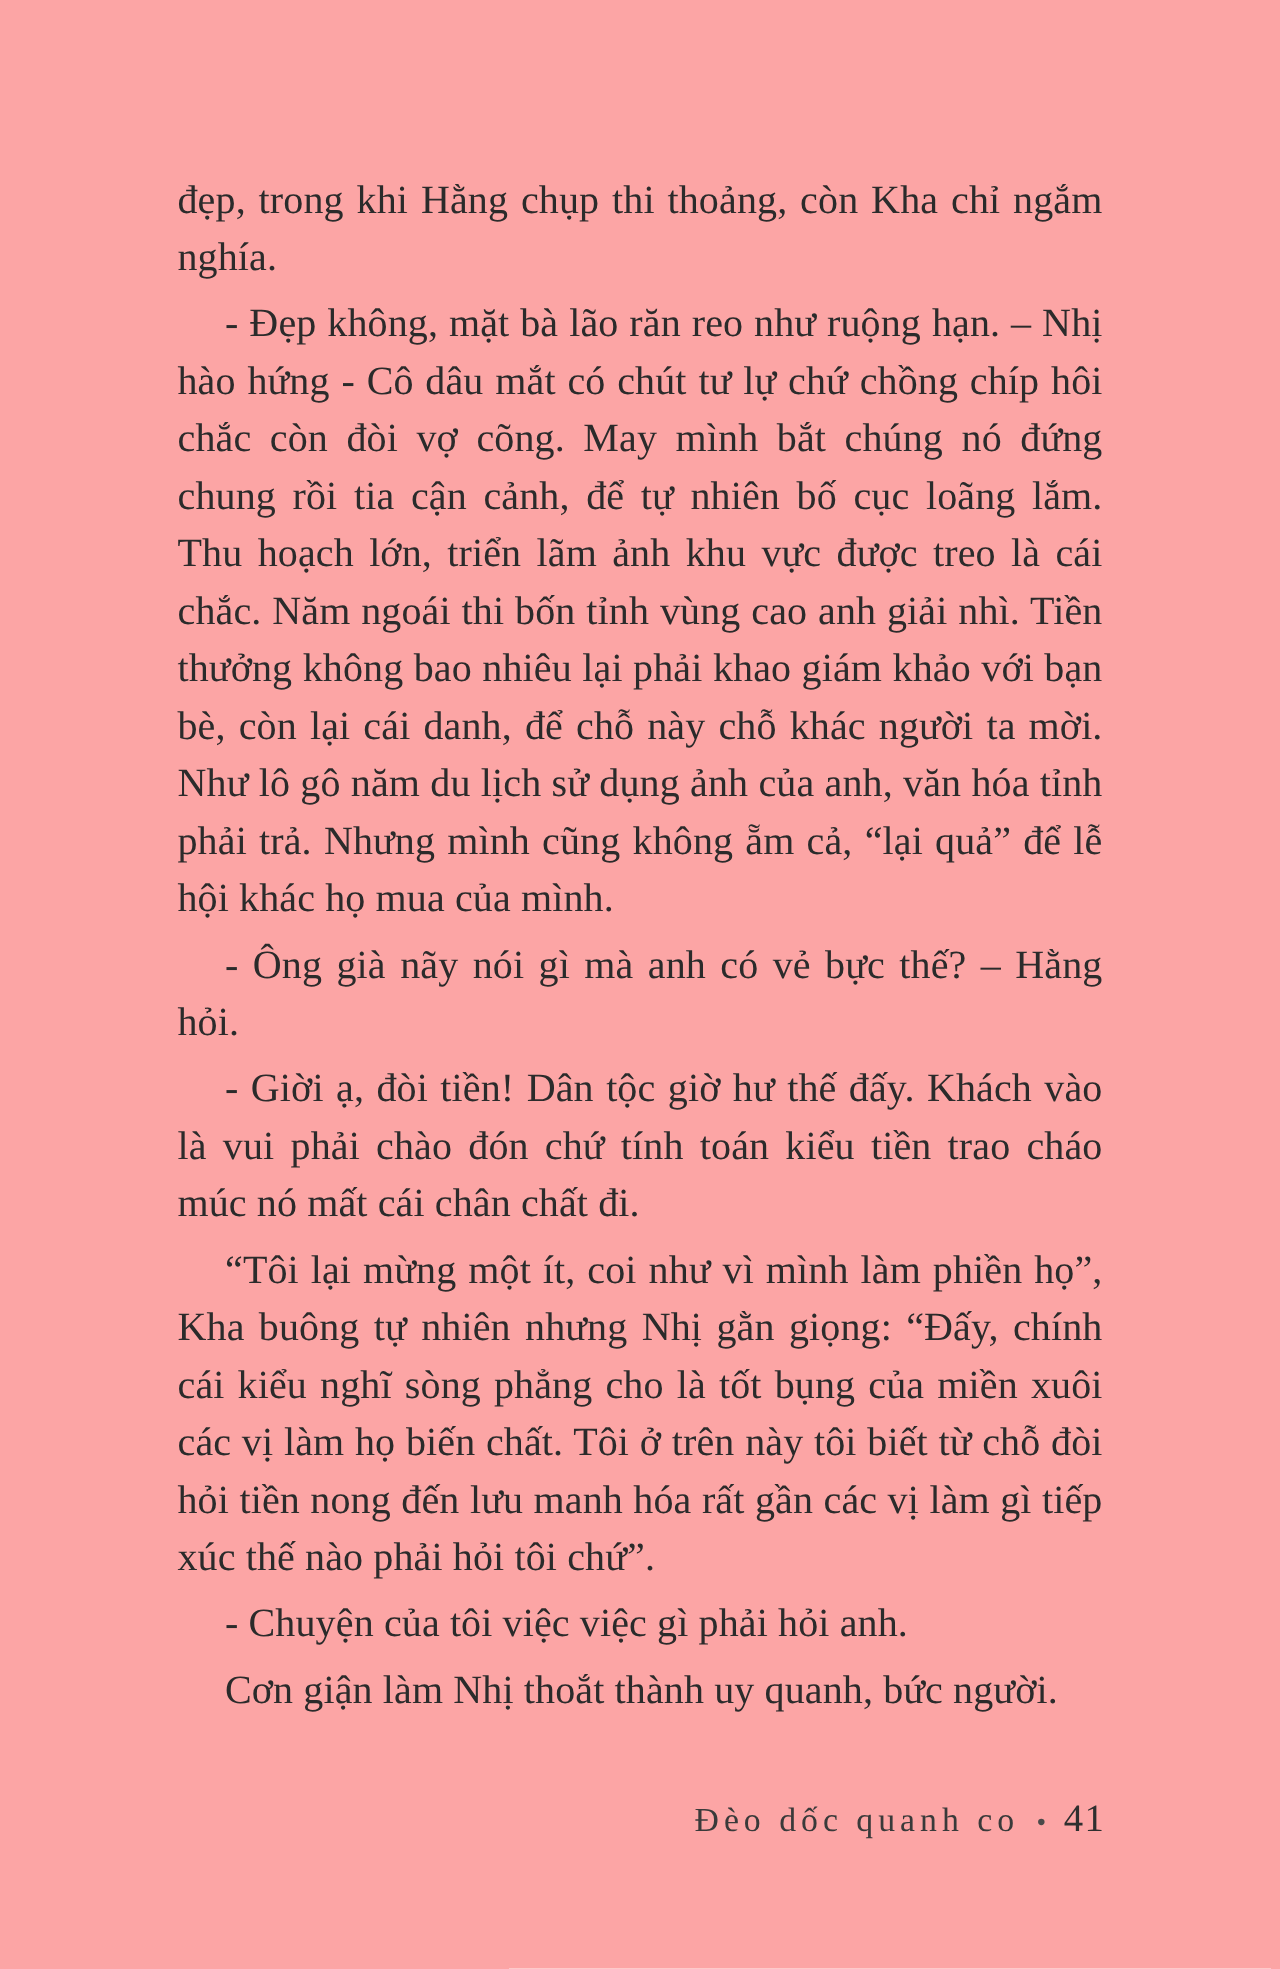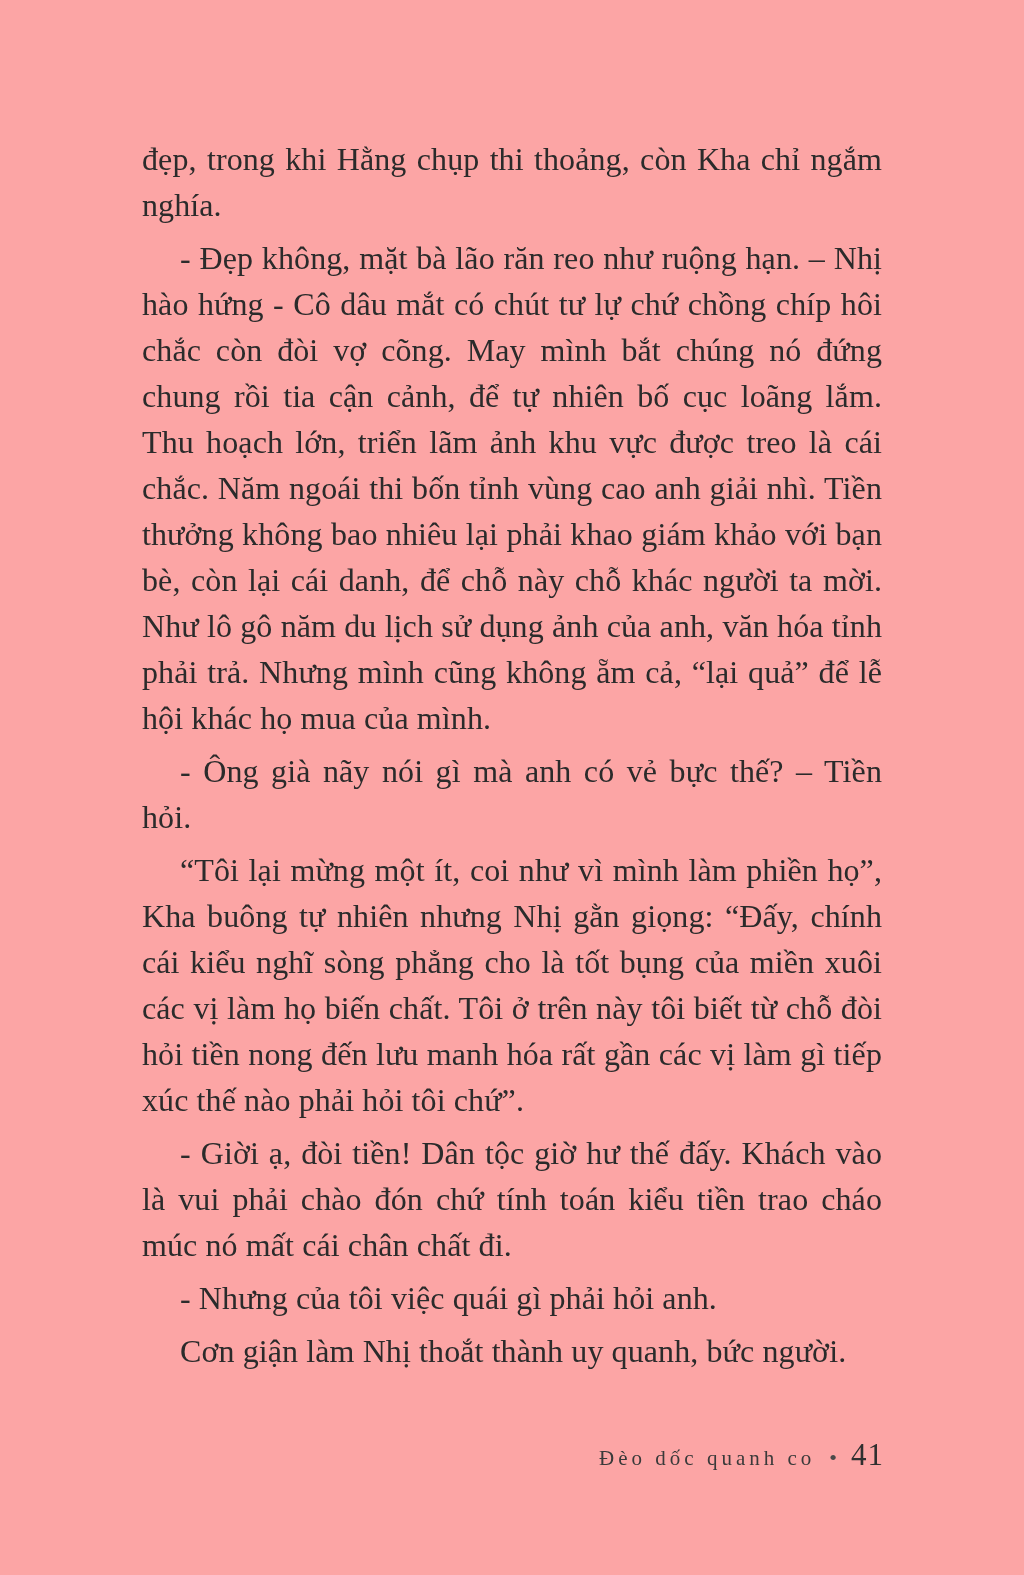--- a/index.html
+++ b/index.html
@@ -37,21 +37,21 @@
   .page-footer {
     position: absolute;
     right: 140px;
     top: 1437px;
     display: flex;
     align-items: baseline;
     gap: 14px;
     color: #3a3a3a;
   }
   .running-title {
-    font-size: 21px;
+    font-size: 27px;
     letter-spacing: 4px;
     text-align: center;
   }
   .footer-separator {
     font-size: 22px;
     color: #4a4a4a;
   }
   .page-number {
     font-size: 31px;
     letter-spacing: 1px;
@@ -60,24 +60,24 @@
   }
 </style>
 </head>
 <body>
 
 <div class="book-page">
 
   <div class="text-block">
     <p class="no-indent">đẹp, trong khi Hằng chụp thi thoảng, còn Kha chỉ ngắm nghía.</p>
     <p>- Đẹp không, mặt bà lão răn reo như ruộng hạn. – Nhị hào hứng - Cô dâu mắt có chút tư lự chứ chồng chíp hôi chắc còn đòi vợ cõng. May mình bắt chúng nó đứng chung rồi tia cận cảnh, để tự nhiên bố cục loãng lắm. Thu hoạch lớn, triển lãm ảnh khu vực được treo là cái chắc. Năm ngoái thi bốn tỉnh vùng cao anh giải nhì. Tiền thưởng không bao nhiêu lại phải khao giám khảo với bạn bè, còn lại cái danh, để chỗ này chỗ khác người ta mời. Như lô gô năm du lịch sử dụng ảnh của anh, văn hóa tỉnh phải trả. Nhưng mình cũng không ẵm cả, “lại quả” để lễ hội khác họ mua của mình.</p>
-    <p>- Ông già nãy nói gì mà anh có vẻ bực thế? – Tiền hỏi.</p>
+    <p>- Ông già nãy nói gì mà anh có vẻ bực thế? – Hằng hỏi.</p>
+    <p>- Giời ạ, đòi tiền! Dân tộc giờ hư thế đấy. Khách vào là vui phải chào đón chứ tính toán kiểu tiền trao cháo múc nó mất cái chân chất đi.</p>
     <p>“Tôi lại mừng một ít, coi như vì mình làm phiền họ”, Kha buông tự nhiên nhưng Nhị gằn giọng: “Đấy, chính cái kiểu nghĩ sòng phẳng cho là tốt bụng của miền xuôi các vị làm họ biến chất. Tôi ở trên này tôi biết từ chỗ đòi hỏi tiền nong đến lưu manh hóa rất gần các vị làm gì tiếp xúc thế nào phải hỏi tôi chứ”.</p>
-    <p>- Giời ạ, đòi tiền! Dân tộc giờ hư thế đấy. Khách vào là vui phải chào đón chứ tính toán kiểu tiền trao cháo múc nó mất cái chân chất đi.</p>
-    <p>- Nhưng của tôi việc quái gì phải hỏi anh.</p>
+    <p>- Chuyện của tôi việc việc gì phải hỏi anh.</p>
     <p>Cơn giận làm Nhị thoắt thành uy quanh, bức người.</p>
   </div>
 
   <div class="page-footer">
     <span class="running-title">Đèo dốc quanh co</span>
     <span class="footer-separator">•</span>
     <span class="page-number">41</span>
   </div>
 
 </div>

